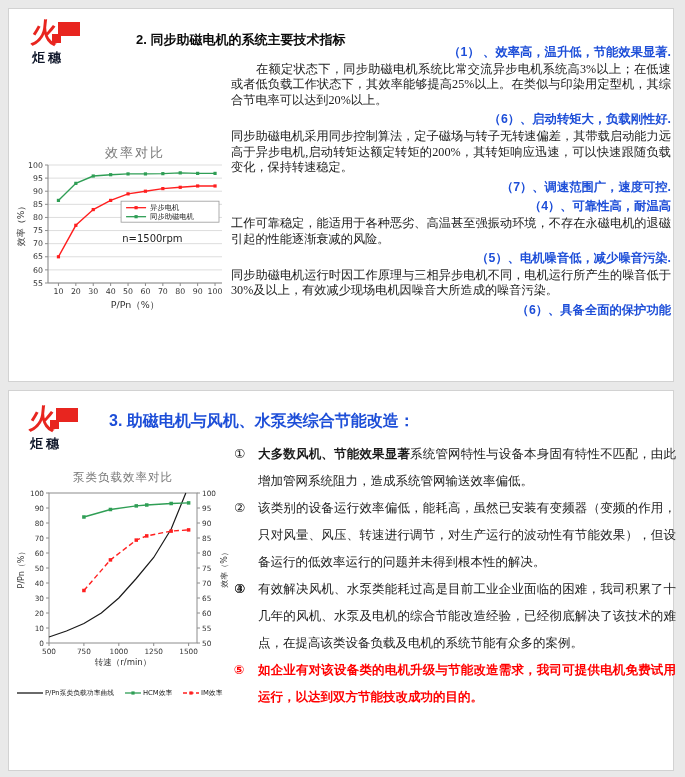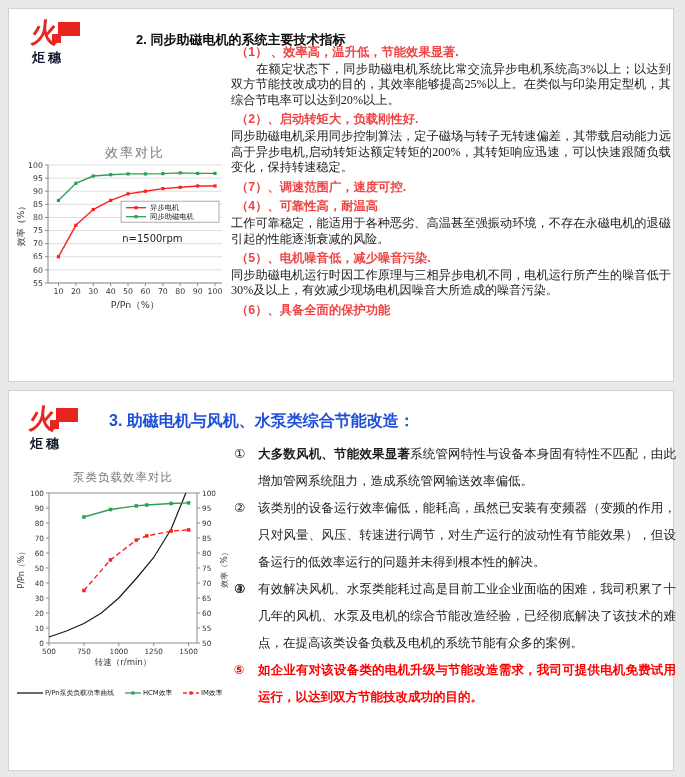--- a/index.html
+++ b/index.html
@@ -20,21 +20,21 @@
   .logo .blk2{position:absolute;left:21px;top:17px;width:9px;height:9px;background:#e8251f;}
   .logo .brand{position:absolute;left:1px;top:32px;font-weight:bold;font-size:13px;color:#0f172a;letter-spacing:3px;}
 
   .t1{position:absolute;left:127px;top:22px;margin:0;font-size:13px;font-weight:bold;color:#0a0a0a;}
   .t2{position:absolute;left:100px;top:20px;margin:0;font-size:16px;font-weight:bold;color:#1d4ed8;}
 
   
   .col1{position:absolute;left:222px;top:32px;width:440px;
     font-family:"Liberation Serif","DejaVu Serif",serif;font-size:12.2px;line-height:15.6px;color:#1a1a1a;}
   .col1 .h{margin:4px 0 1px;padding-left:5px;font-family:"Liberation Sans","DejaVu Sans",sans-serif;
-    font-weight:bold;font-size:12.3px;color:#ef4444;}
+    font-weight:bold;font-size:12.3px;color:#1d4ed8;text-align:right;}
   .col1 .b{margin:0;text-align:justify;}
   .col1 .ind{text-indent:25px;}
 
   
   .col2{position:absolute;left:225px;top:50px;width:442px;
     font-family:"Liberation Serif","DejaVu Serif",serif;font-size:12.5px;line-height:27px;color:#1a1a1a;}
   .col2 .item{position:relative;margin:0;padding-left:24px;text-align:justify;}
   .col2 .marker{position:absolute;left:0;top:0;font-family:"Liberation Sans","DejaVu Sans",sans-serif;}
   .col2 .lead{font-weight:bold;}
   .col2 .red, .col2 .red .marker{color:#ff0000;font-weight:bold;}
@@ -138,22 +138,22 @@
       <line x1="111.08" y1="71.68666666666667" x2="131.07999999999998" y2="71.68666666666667" stroke="#2f9e55" stroke-width="1.3"></line>
       <rect x="119.48" y="70.08666666666667" width="3.2" height="3.2" fill="#2f9e55"></rect>
       <text x="135.07999999999998" y="74.18666666666667" font-size="7.3" text-anchor="start" fill="#222">同步助磁电机</text>
       <text x="137.39999999999998" y="97.35555555555555" font-size="10" text-anchor="middle" fill="#222" font-family="DejaVu Sans Mono, monospace">n=1500rpm</text>
       <text x="9" y="79" font-size="9" text-anchor="middle" fill="#333" transform="rotate(-90 9 79)">效率（%）</text>
       <text x="120" y="163" font-size="9.5" text-anchor="middle" fill="#333">P/Pn（%）</text>
     </svg>
 
   <div class="col1">
     <p class="h">（1） 、效率高，温升低，节能效果显著.</p>
-    <p class="b ind">在额定状态下，同步助磁电机系统比常交流异步电机系统高3%以上；以达到双方节能技改成功的目的，其效率能够提高25%以上。在类似与印染用定型机，其综合节电率可以达到20%以上。</p>
-    <p class="h">（2）、启动转矩大，负载刚性好.</p>
+    <p class="b ind">在额定状态下，同步助磁电机系统比常交流异步电机系统高3%以上；在低速或者低负载工作状态下，其效率能够提高25%以上。在类似与印染用定型机，其综合节电率可以达到20%以上。</p>
+    <p class="h">（6）、启动转矩大，负载刚性好.</p>
     <p class="b">同步助磁电机采用同步控制算法，定子磁场与转子无转速偏差，其带载启动能力远高于异步电机,启动转矩达额定转矩的200%，其转矩响应迅速，可以快速跟随负载变化，保持转速稳定。</p>
     <p class="h">（7）、调速范围广，速度可控.</p>
     <p class="h">（4）、可靠性高，耐温高</p>
     <p class="b">工作可靠稳定，能适用于各种恶劣、高温甚至强振动环境，不存在永磁电机的退磁引起的性能逐渐衰减的风险。</p>
     <p class="h">（5）、电机噪音低，减少噪音污染.</p>
     <p class="b">同步助磁电机运行时因工作原理与三相异步电机不同，电机运行所产生的噪音低于30%及以上，有效减少现场电机因噪音大所造成的噪音污染。</p>
     <p class="h">（6）、具备全面的保护功能</p>
   </div>
 </div>
 

